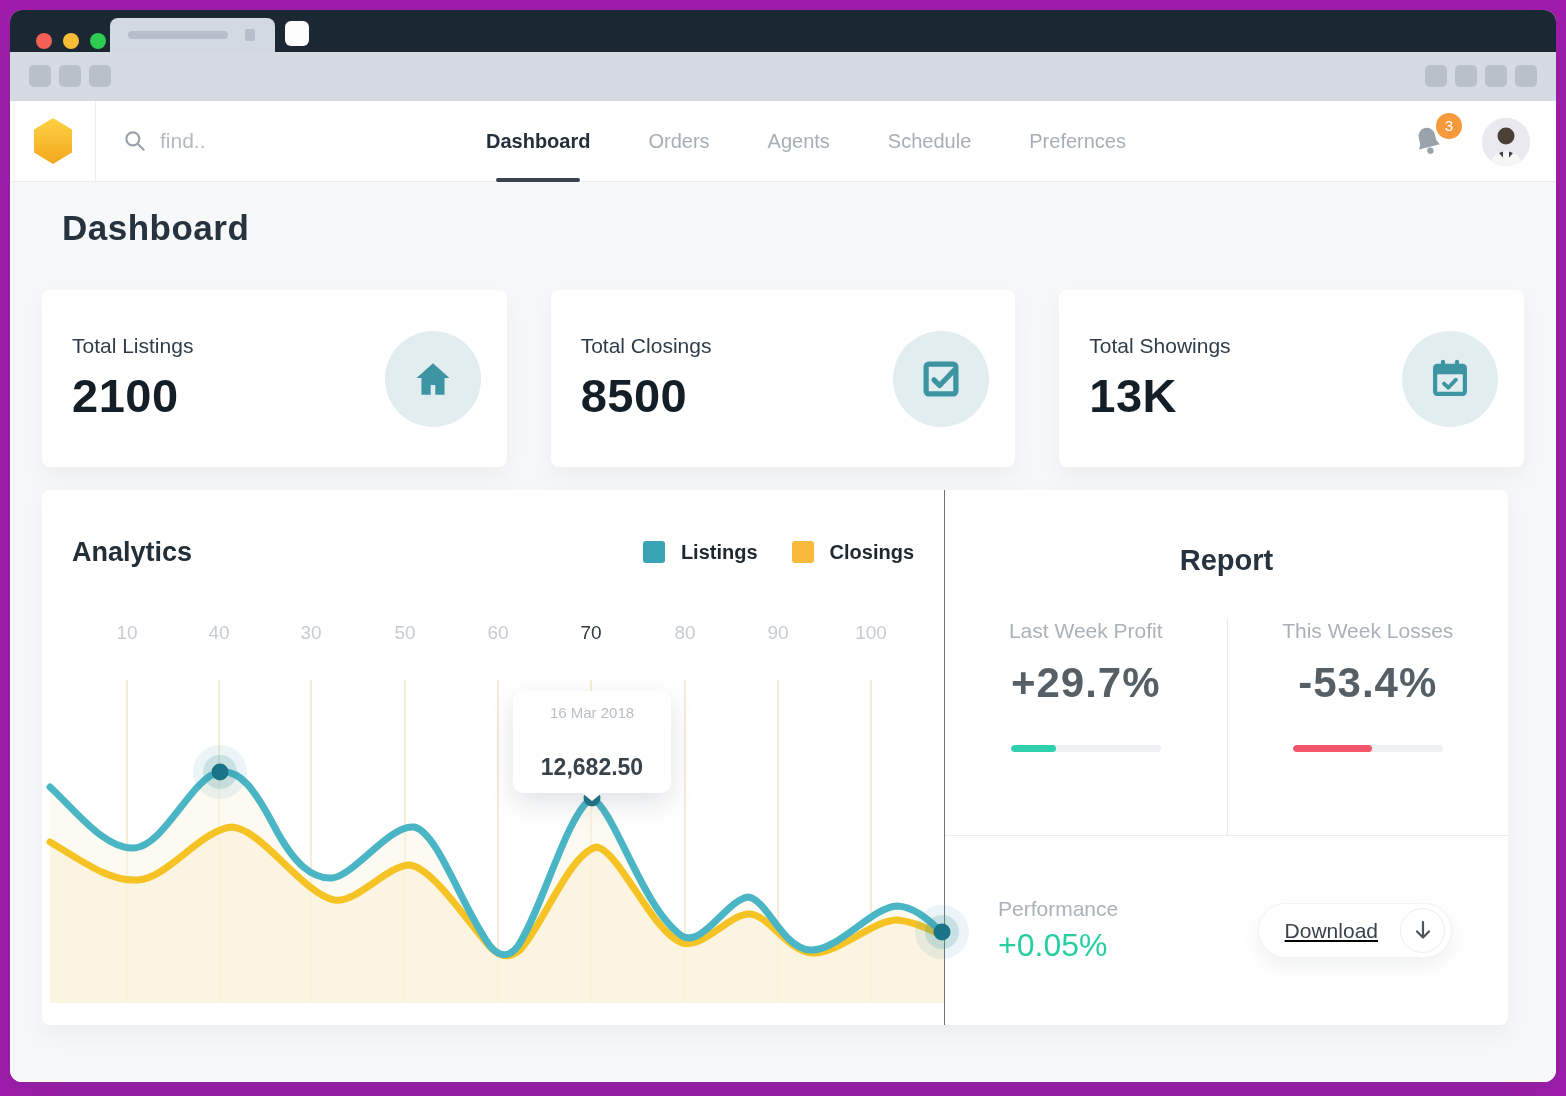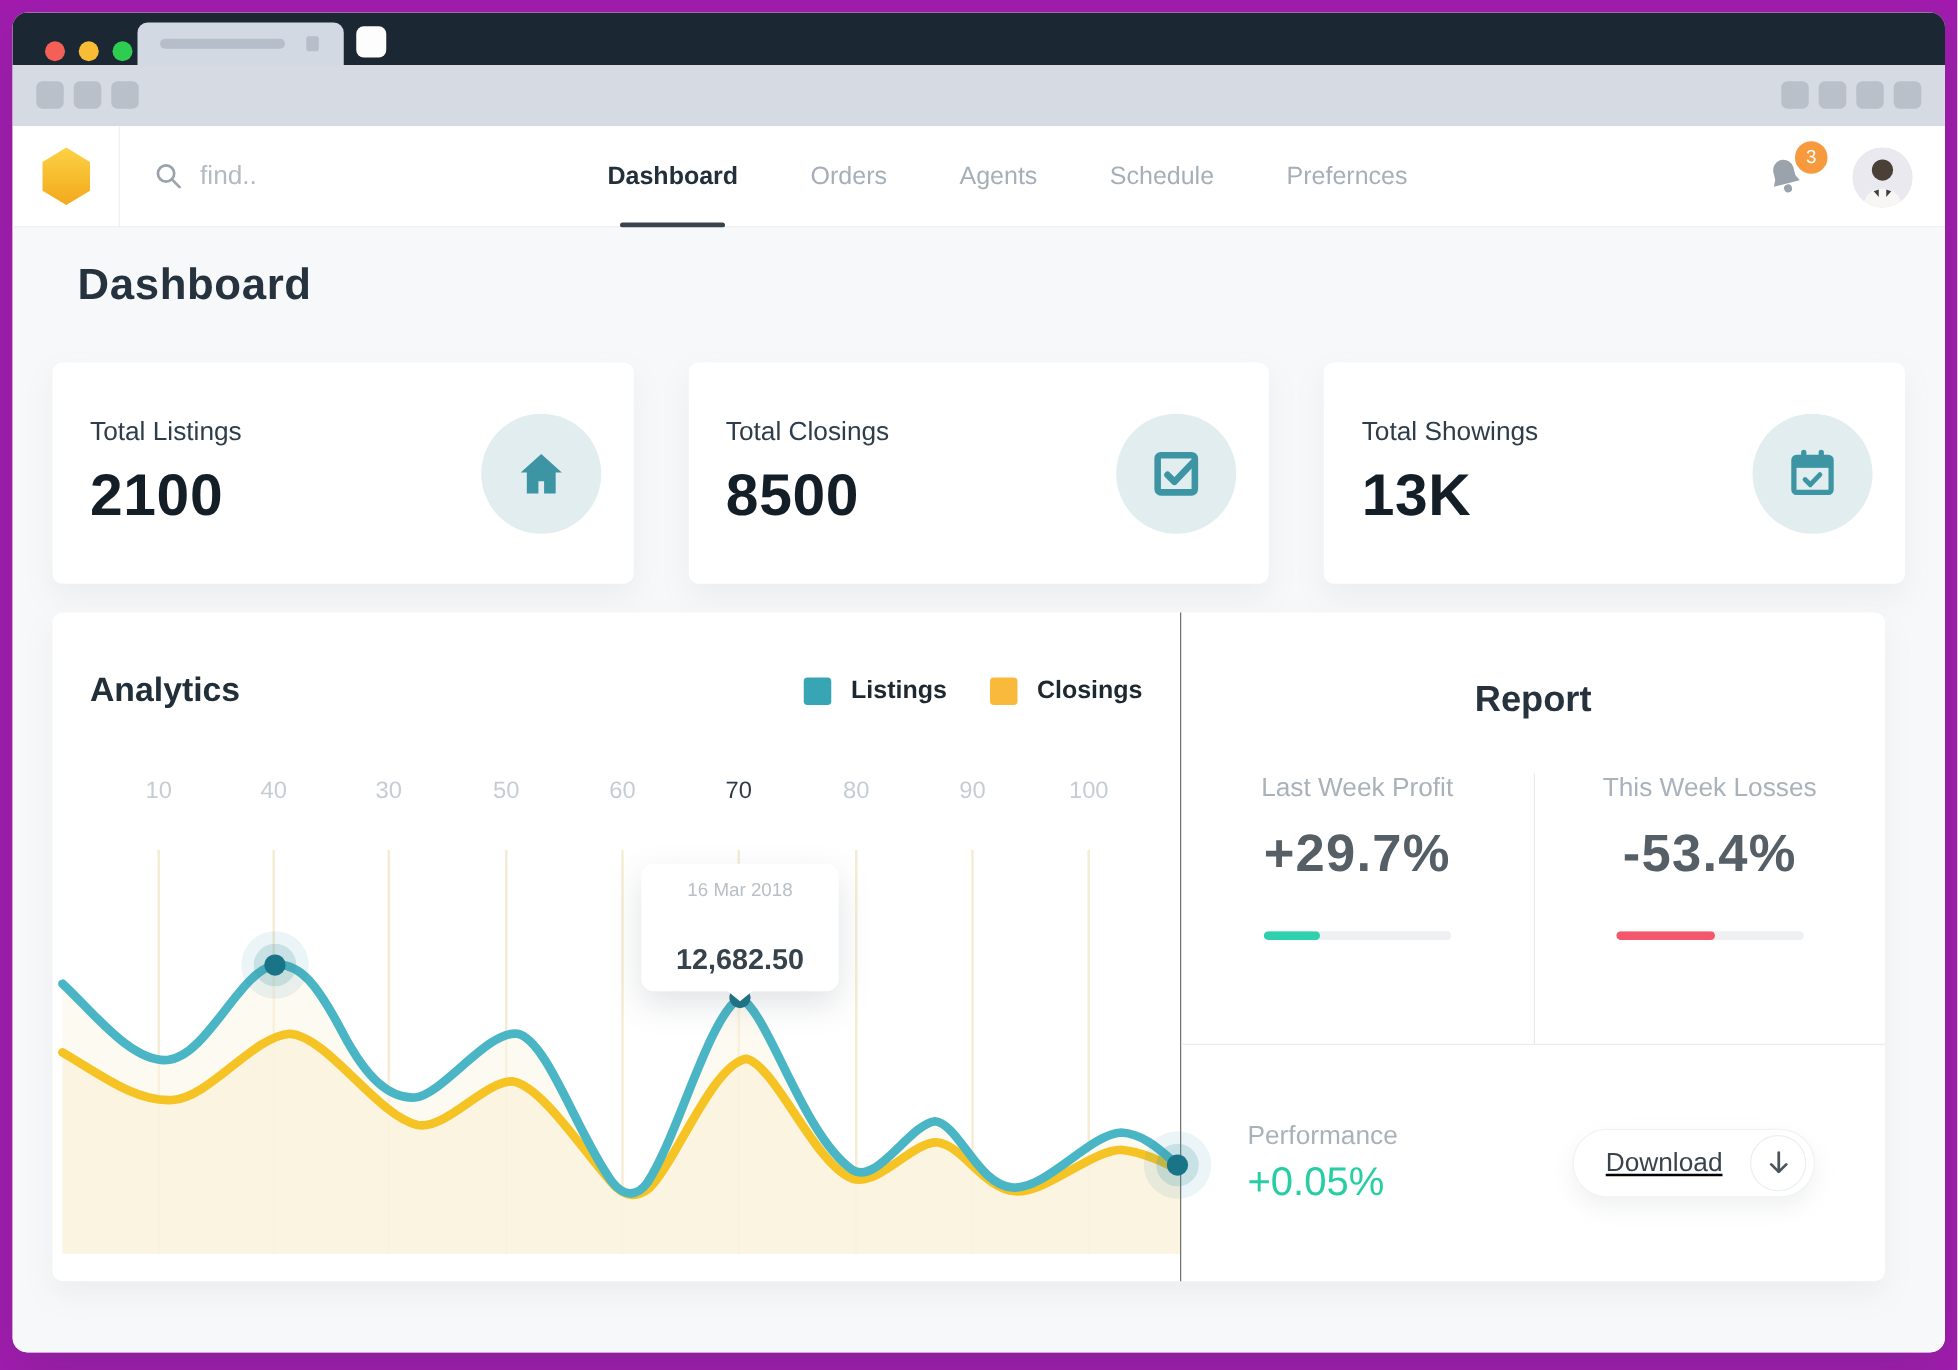--- a/index.html
+++ b/index.html
@@ -50,21 +50,21 @@
   .card-value { font-size:47px; font-weight:bold; color:#141e27; letter-spacing:.5px; }
   .icon-circle { width:96px; height:96px; border-radius:50%; background:#e1edef; display:flex; align-items:center; justify-content:center; }
 
   
   .bigcard { position:absolute; left:32px; top:308px; width:1466px; height:535px; background:#fff; border-radius:8px;
              box-shadow:0 10px 22px rgba(140,150,160,.10); display:flex; }
   .chart-col { width:902px; position:relative; }
   .chart-head { margin:44px 30px 0 30px; display:flex; align-items:center; justify-content:space-between; height:36px; }
   .chart-title { font-size:27px; font-weight:bold; color:#222e38; }
   .legend { display:flex; align-items:center; gap:34px; }
-  .legend-item { display:flex; align-items:flex-end; gap:16px; font-size:20px; font-weight:bold; color:#1d2830; }
+  .legend-item { display:flex; align-items:center; gap:16px; font-size:20px; font-weight:bold; color:#1d2830; }
   .swatch { width:22px; height:22px; border-radius:3px; }
   .ticks { position:relative; margin:52px 0 0 8px; width:894px; height:28px; }
   .tick { position:absolute; top:0; transform:translateX(-50%); font-size:19px; color:#c6ccd3; }
   .tick.active { color:#2e3944; }
   .plot-wrap { position:relative; margin-left:8px; width:894px; height:345px; margin-top:8px; }
   .plot-wrap svg { overflow:visible; display:block; }
   .tooltip { position:absolute; left:542px; top:33px; transform:translateX(-50%); width:158px; background:#fff; border-radius:10px;
              box-shadow:0 10px 26px rgba(90,100,110,.18); padding:13px 10px 12px; text-align:center; }
   .tooltip::after { content:""; position:absolute; left:50%; bottom:-8px; transform:translateX(-50%); border-left:11px solid transparent;
              border-right:11px solid transparent; border-top:9px solid #fff; }

